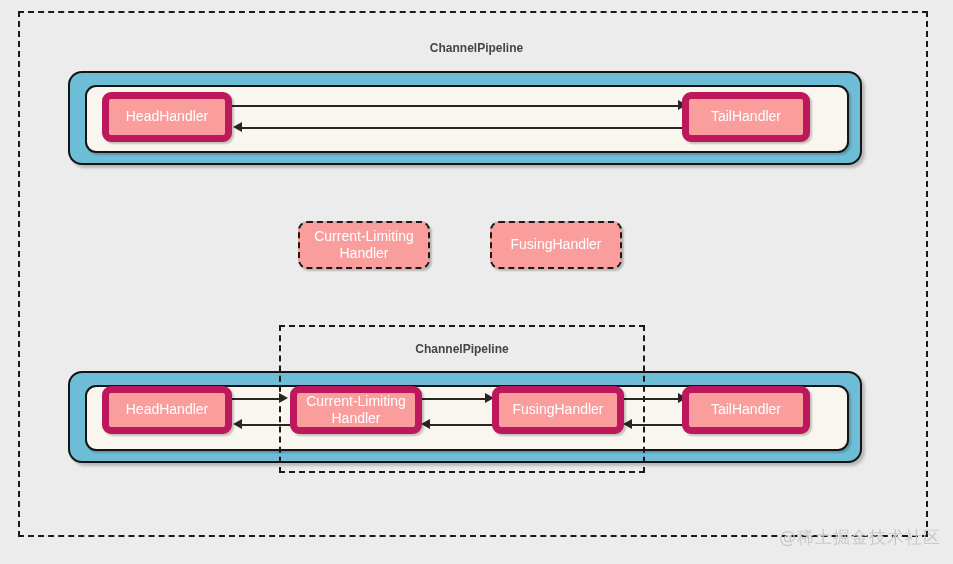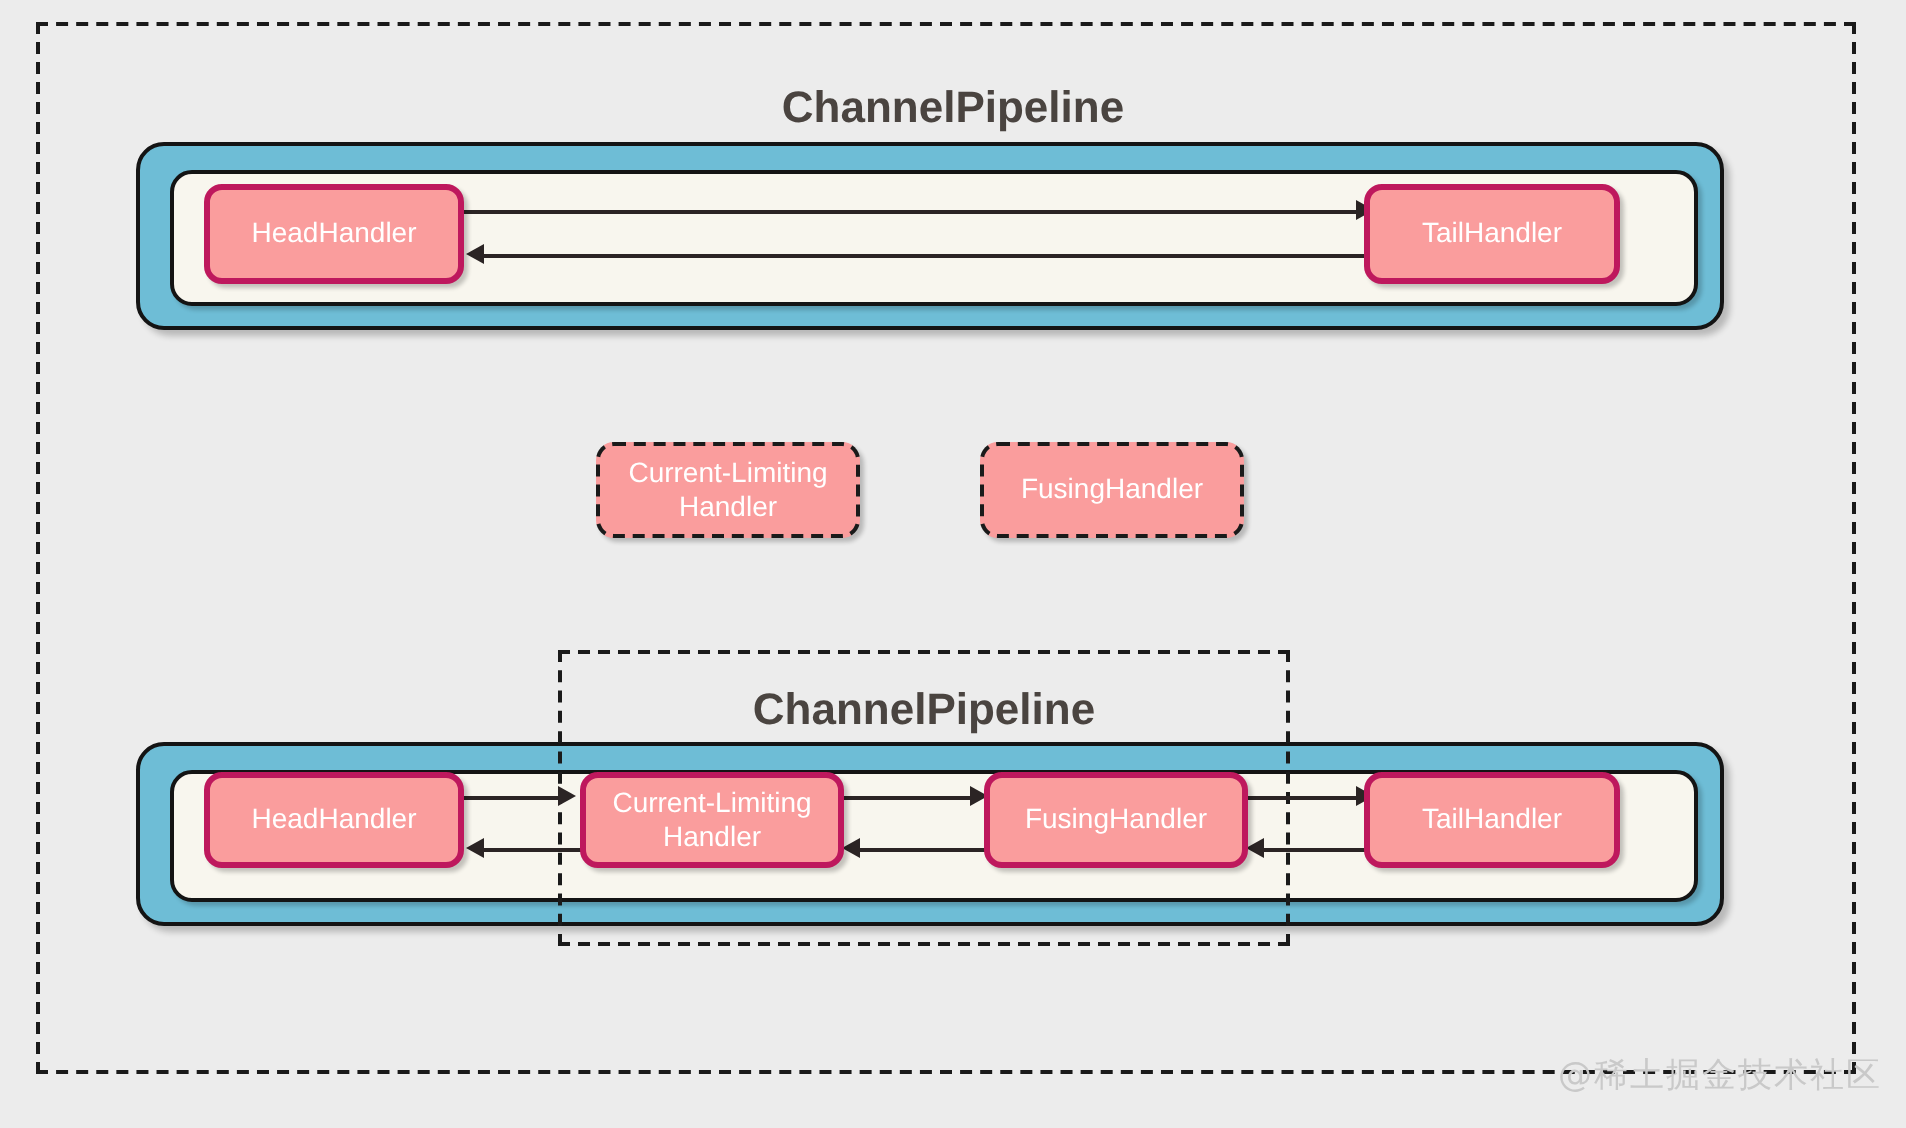--- a/index.html
+++ b/index.html
@@ -23,21 +23,21 @@
     top: 11px;
     width: 910px;
     height: 526px;
     border: 2px dashed #1a1a1a;
     box-sizing: border-box;
   }
 
   
   .section-title {
     position: absolute;
-    font-size: 22px;
+    font-size: 12px;
     font-weight: bold;
     color: #4a4440;
     white-space: nowrap;
     text-align: center;
   }
 
   
   .pipeline {
     position: absolute;
     background: #6ebdd6;
@@ -52,21 +52,21 @@
     border: 2px solid #141414;
     border-radius: 11px;
     box-sizing: border-box;
     box-shadow: 2px 2px 2px rgba(0,0,0,0.20);
   }
 
   
   .handler {
     position: absolute;
     background: #fa9d9d;
-    border: 3px solid #be185d;
+    border: 7px solid #be185d;
     border-radius: 9px;
     box-sizing: border-box;
     color: #ffffff;
     font-size: 14px;
     display: flex;
     align-items: center;
     justify-content: center;
     text-align: center;
     line-height: 1.25;
     box-shadow: 2px 2px 2px rgba(0,0,0,0.22);

